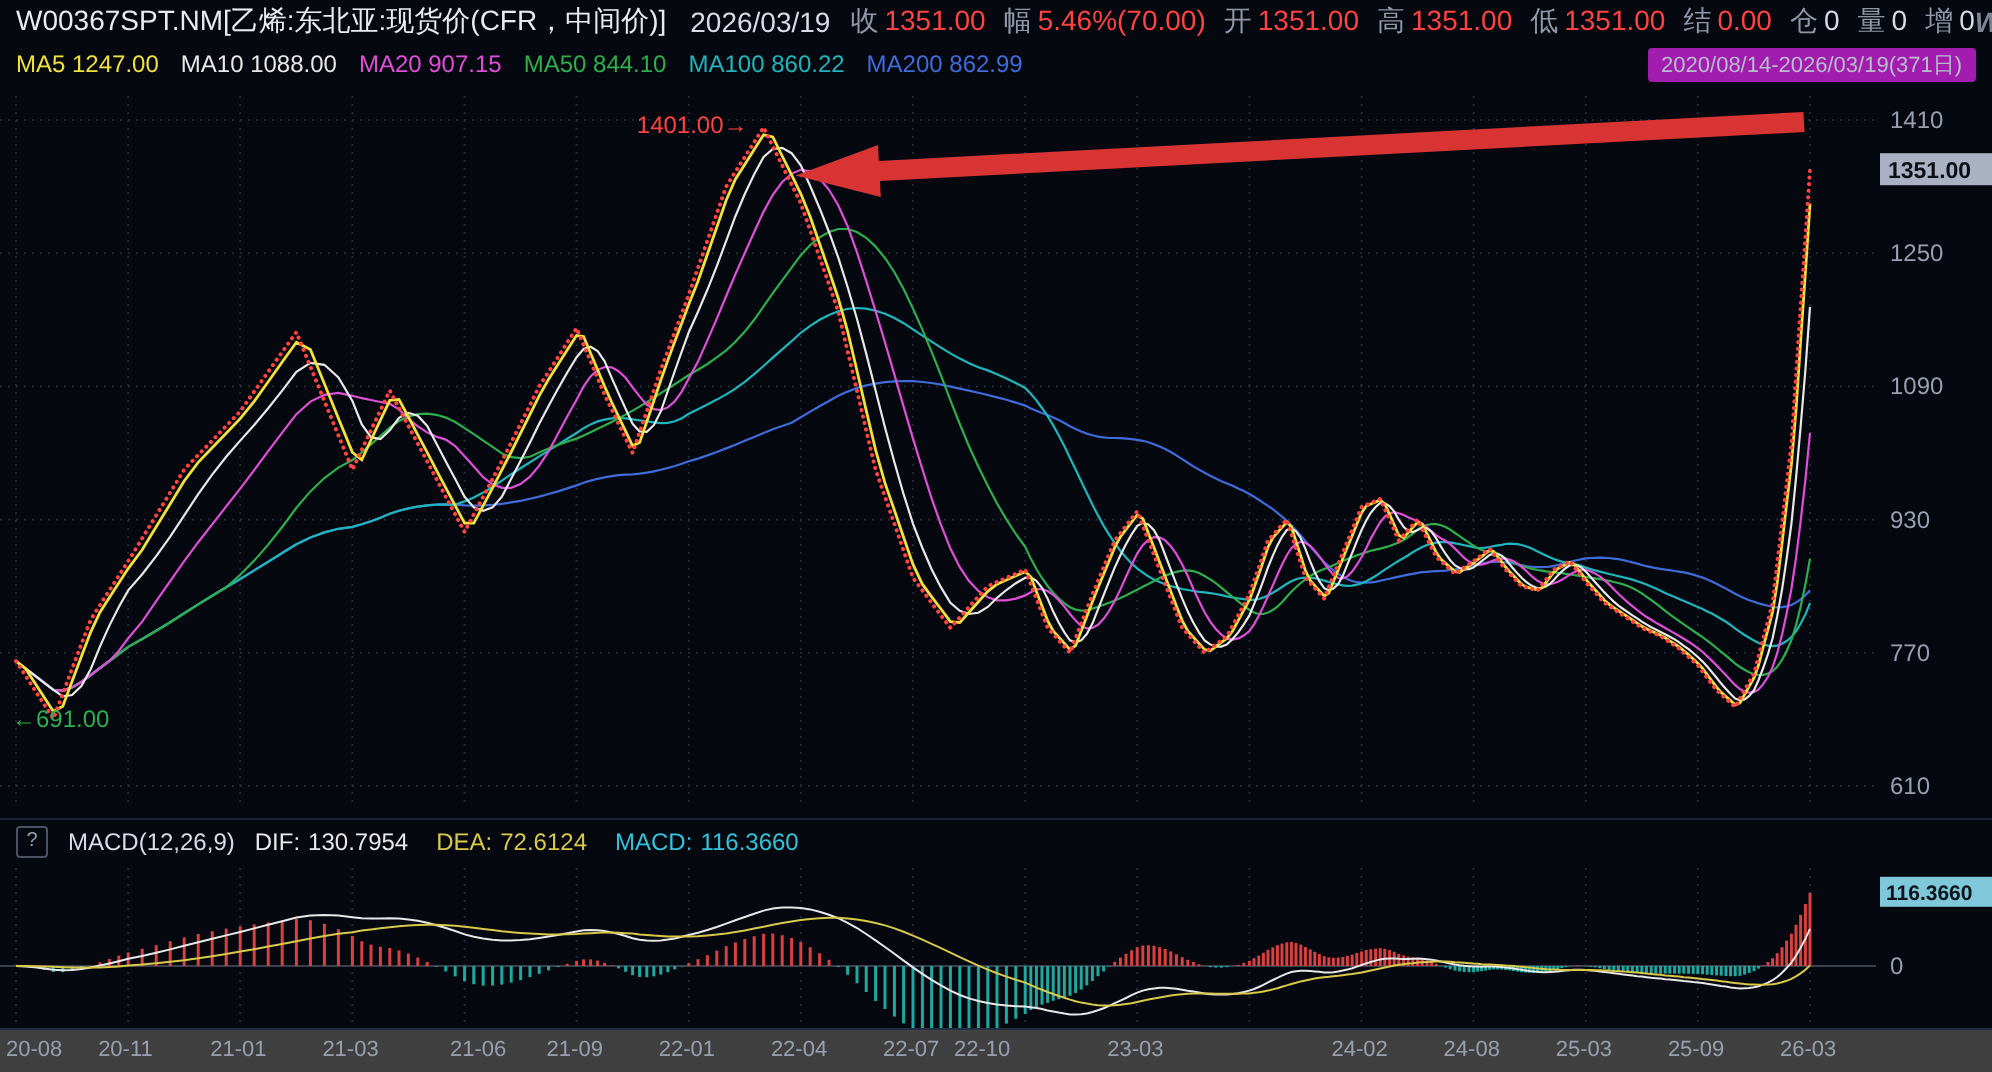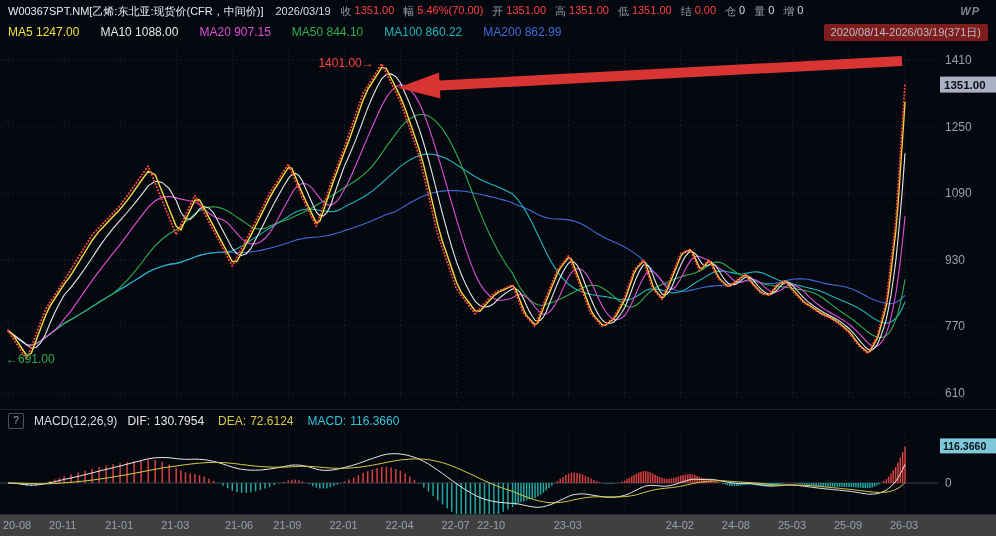--- a/index.html
+++ b/index.html
@@ -1,31 +1,31 @@
 <!DOCTYPE html>
 <html><head>
 <meta charset="utf-8">
 <style>
   html,body{margin:0;padding:0;background:#05080f;}
   .app{position:relative;width:996px;height:536px;background:#05080f;
        font-family:"Liberation Sans",sans-serif;color:#d8dce6;overflow:hidden;}
   .topbar{position:absolute;top:0;left:0;width:988px;height:22px;display:flex;align-items:center;
-          padding:0 8px;box-sizing:border-box;font-size:11px;white-space:nowrap;}
+          padding:0 8px;box-sizing:border-box;font-size:14px;white-space:nowrap;}
   .sym{color:#e8ebf2;margin-right:12px;}
   .date{color:#d8dce6;margin-right:10px;}
   .fields{display:flex;gap:9px;}
   .qf{display:flex;}
   .f-label{color:#8f96a6;margin-right:3px;}
   .v-red{color:#ff4242;}
   .v-white{color:#d8dce6;}
   .logo{margin-left:auto;color:#7d8494;font-weight:bold;letter-spacing:1px;font-style:italic;}
   .mabar{position:absolute;top:22px;left:0;width:996px;height:20px;display:flex;align-items:center;
          padding:0 8px;box-sizing:border-box;font-size:12px;gap:13px;white-space:nowrap;}
-  .maitems{display:flex;gap:21px;}
-  .range{margin-left:auto;background:#7f1d1d;color:#b7bdcb;padding:1px 7px;font-size:11px;border-radius:2px;}
+  .maitems{display:flex;gap:11px;}
+  .range{margin-left:auto;background:#a21caf;color:#b7bdcb;padding:1px 7px;font-size:11px;border-radius:2px;}
   #main-svg{position:absolute;top:42px;left:0;}
   .sep{position:absolute;top:409px;left:0;width:996px;height:1px;background:#1b2130;}
   .macdbar{position:absolute;top:410px;left:0;width:996px;height:22px;display:flex;align-items:center;
            gap:10px;padding:0 8px;box-sizing:border-box;font-size:12px;white-space:nowrap;}
   .help{width:14px;height:14px;border:1px solid #4a5264;color:#98a0b0;font-size:10px;line-height:14px;
         text-align:center;border-radius:2px;flex:0 0 auto;}
   .mt{color:#d8dce6;}
   .pair span{margin-right:4px;}
   #macd-svg{position:absolute;top:432px;left:0;}
   .taxis{position:absolute;top:514px;left:0;width:996px;height:22px;background:#404040;

